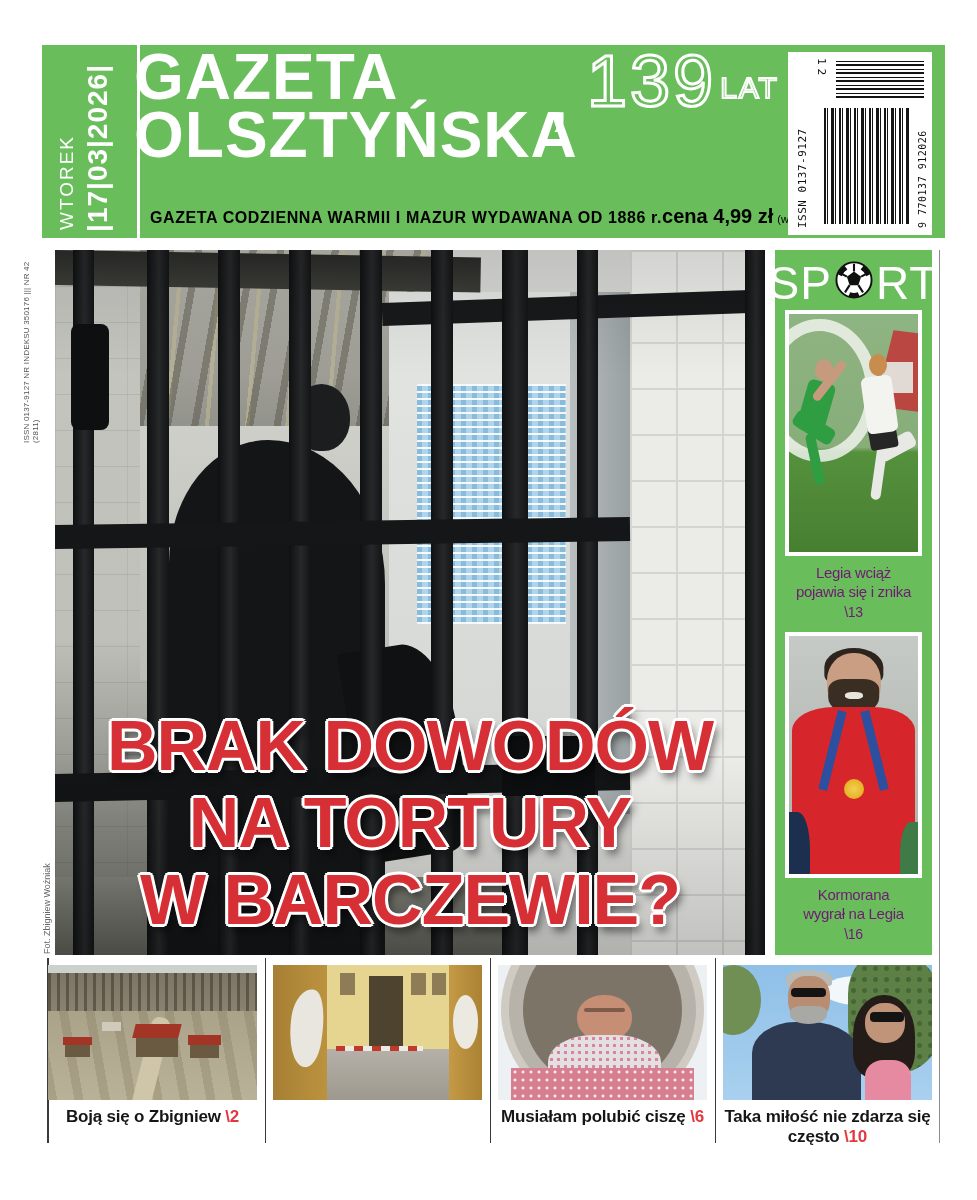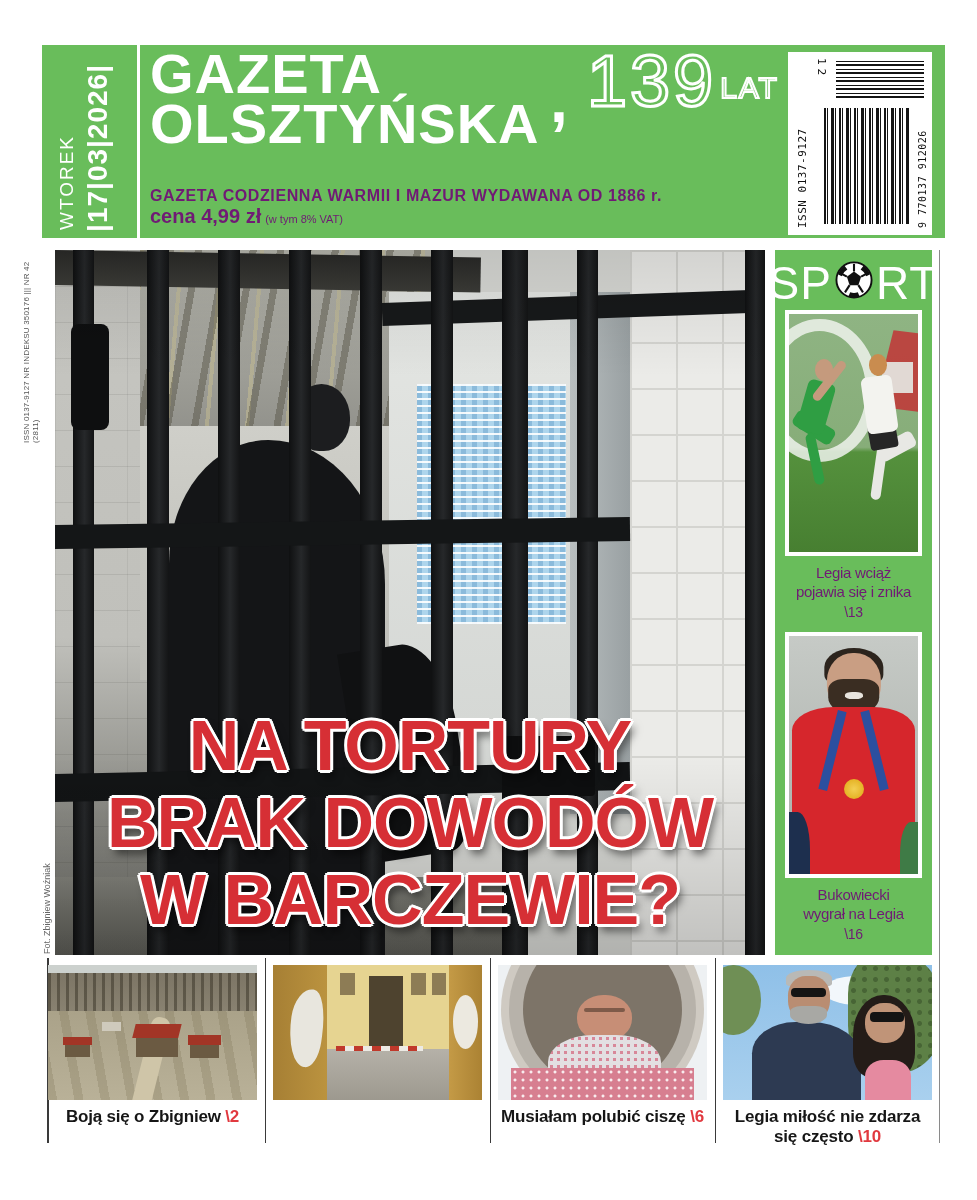--- a/index.html
+++ b/index.html
@@ -5,27 +5,27 @@
   html,body{margin:0;padding:0;background:#fff;}
   .page{position:relative;width:977px;height:1200px;background:#ffffff;overflow:hidden;
         font-family:"Liberation Sans","DejaVu Sans",sans-serif;}
 
   
   .masthead{position:absolute;left:42px;top:45px;width:903px;height:193px;background:#69bd5b;}
   .vert{writing-mode:vertical-rl;transform:rotate(180deg);}
   .weekday{position:absolute;left:14px;bottom:8px;color:#fff;font-size:19px;letter-spacing:2px;font-weight:400;}
   .date-num{position:absolute;left:40px;bottom:6px;color:#fff;font-size:28px;font-weight:700;letter-spacing:1px;}
   .mast-divider{position:absolute;left:95px;top:0;bottom:0;width:3px;background:#fff;}
-  .logo{position:absolute;left:108px;top:4px;color:#fff;font-weight:700;font-size:56px;line-height:.90;letter-spacing:1px;}
+  .logo{position:absolute;left:92px;top:4px;color:#fff;font-weight:700;font-size:64px;line-height:.90;letter-spacing:1px;}
   .logo div{white-space:nowrap;}
   .logo-comma{position:absolute;left:508px;top:18px;color:#fff;font-size:64px;font-weight:700;}
   .anniv{position:absolute;left:545px;top:2px;display:flex;align-items:flex-end;color:#fff;}
   .anniv-num{font-size:72px;line-height:.95;font-weight:400;color:transparent;-webkit-text-stroke:3px #fff;letter-spacing:3px;}
   .anniv-lat{font-size:30px;font-weight:400;color:transparent;-webkit-text-stroke:2px #fff;margin:0 0 10px 4px;letter-spacing:2px;}
-  .tagline-row{position:absolute;left:108px;right:165px;bottom:10px;display:flex;justify-content:space-between;align-items:baseline;color:#701a75;flex-direction:column;}
+  .tagline-row{position:absolute;left:108px;right:165px;bottom:10px;display:flex;justify-content:space-between;align-items:baseline;color:#000000;}
   .tagline{font-weight:700;font-size:16px;letter-spacing:.6px;white-space:nowrap;}
   .price{font-weight:700;font-size:20px;white-space:nowrap;}
   .price-note{font-weight:400;font-size:11px;margin-left:4px;}
   
   .barcode-box{position:absolute;right:13px;top:7px;width:144px;height:183px;background:#fff;}
   .bc-issue{position:absolute;right:104px;top:6px;font-family:"DejaVu Sans Mono",monospace;font-size:11px;color:#111;
             writing-mode:vertical-rl;letter-spacing:4px;}
   .bc-top{position:absolute;right:8px;top:8px;width:88px;height:38px;
           background:repeating-linear-gradient(0deg,#141414 0 2px,#fff 2px 4px,#141414 4px 5px,#fff 5px 8px);}
   .bc-issn{position:absolute;left:8px;top:54px;height:122px;font-family:"DejaVu Sans Mono",monospace;font-size:11px;color:#111;letter-spacing:.5px;}
@@ -224,22 +224,22 @@
     <div class="bar" style="left:53%;"></div>
     <div class="bar" style="left:63%;width:3.6%;"></div>
     <div class="bar" style="left:73.5%;"></div>
     <div class="bar" style="left:97.2%;width:2.8%;"></div>
     <div class="crossbar-mid"></div>
     <div class="crossbar-low"></div>
     <div class="gate-lock"></div>
     <div class="gate-hinge"></div>
     <div class="photo-shade"></div>
     <div class="headline">
+      <div>BRAK DOWODÓW</div>
       <div>NA TORTURY</div>
-      <div>BRAK DOWODÓW</div>
       <div>W BARCZEWIE?</div>
     </div>
   </div>
 
   <div class="sport-panel">
     <div class="sport-title">
       <span>SP</span>
       <span>
         <svg width="38" height="38" viewBox="0 0 40 40">
           <circle cx="20" cy="20" r="18.5" fill="#ffffff" stroke="#101010" stroke-width="2"></circle>
@@ -288,21 +288,21 @@
       <div class="bk-beard"></div>
       <div class="bk-mouth"></div>
       <div class="bk-torso"></div>
       <div class="bk-ribbon-l"></div>
       <div class="bk-ribbon-r"></div>
       <div class="bk-medal"></div>
       <div class="bk-left"></div>
       <div class="bk-right"></div>
     </div>
     <div class="sport-caption sc2">
-      <span>Bukowiecki</span><br>
+      <span>Kormorana</span><br>
       <span>wygrał na Legia</span>
       <span class="sport-ref">\16</span>
     </div>
   </div>
 
   <div class="right-rule"></div>
   <div class="left-rule"></div>
   <div class="t-divider" style="left:265px;"></div>
   <div class="t-divider" style="left:490px;"></div>
   <div class="t-divider" style="left:715px;"></div>
@@ -368,18 +368,18 @@
       <div class="t4-man-hair"></div>
       <div class="t4-man-face"></div>
       <div class="t4-man-glasses"></div>
       <div class="t4-man-beard"></div>
       <div class="t4-wom-hair"></div>
       <div class="t4-wom-face"></div>
       <div class="t4-wom-glasses"></div>
       <div class="t4-wom-scarf"></div>
     </div>
     <div class="t-caption">
-      <span>Legia miłość nie zdarza się często</span>
+      <span>Taka miłość nie zdarza się często</span>
       <span class="pref">\10</span>
     </div>
   </div>
 
 </div>
 
 </body></html>

